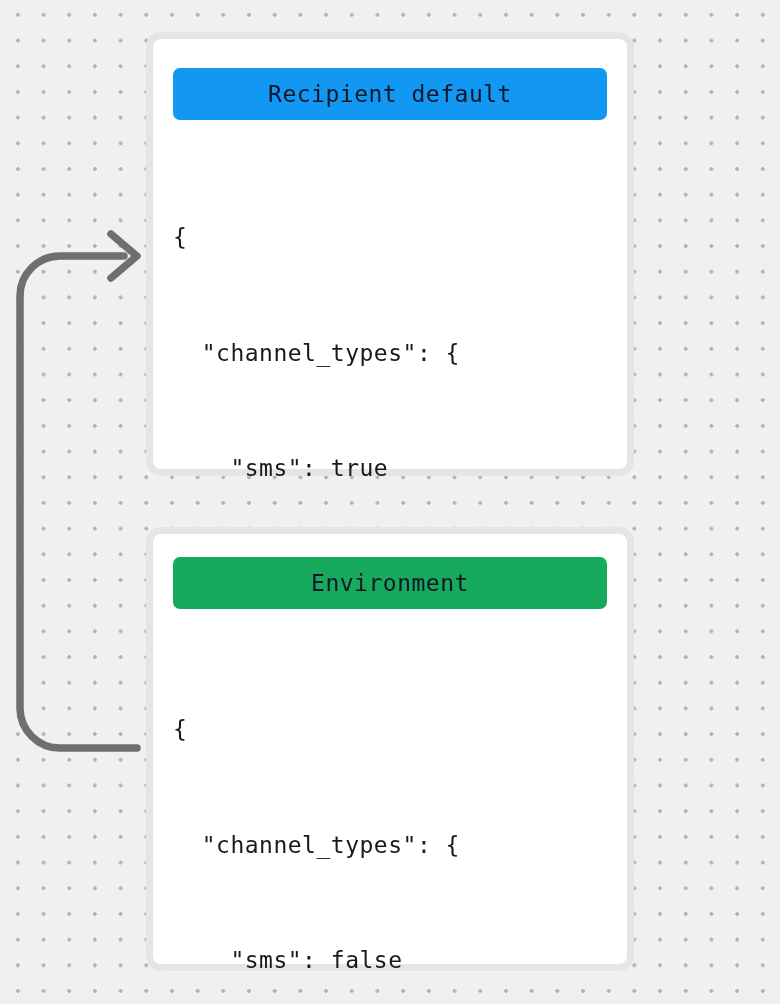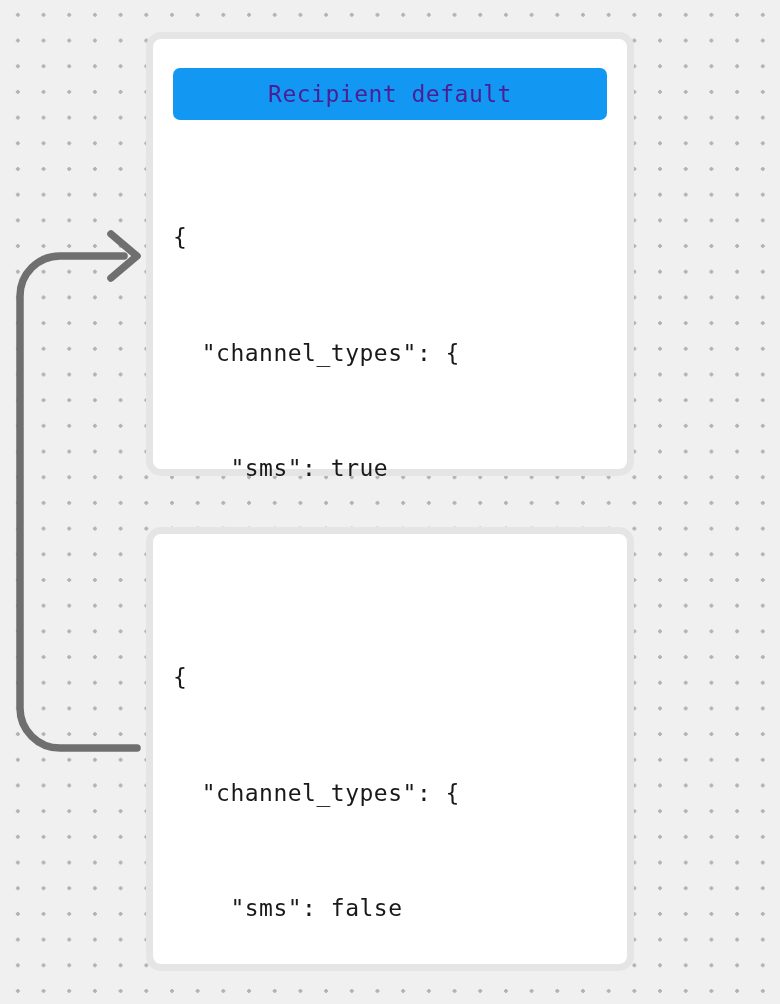--- a/index.html
+++ b/index.html
@@ -36,21 +36,21 @@
     padding-right: 20px;
   }
   .card-a { top: 32px;  padding-top: 29px; }
   .card-b { top: 527px; padding-top: 23px; }
   .card-header {
     height: 52px;
     border-radius: 7px;
     display: flex;
     align-items: center;
     justify-content: center;
-    color: #4c1d95;
+    color: #0f172a;
     font-size: 23px;
     letter-spacing: 0.5px;
     font-weight: 500;
   }
   .code {
     margin-top: 21px;
     font-size: 23px;
     letter-spacing: 0.5px;
     line-height: 38.5px;
     color: #19191b;
@@ -83,20 +83,23 @@
     <div class="code-line">    "sms": true</div>
     <div class="code-line">  },</div>
     <div class="code-line em">  "categories": {</div>
     <div class="code-line em">    "collaboration": true</div>
     <div class="code-line em">  }</div>
     
   </div>
 </div>
 
 <div class="card card-b">
+  <div class="card-header" style="background-color: rgb(23, 170, 92);">
+    <span>Environment</span>
+  </div>
   <div class="code">
     <div class="code-line">{</div>
     <div class="code-line">  "channel_types": {</div>
     <div class="code-line">    "sms": false</div>
     
     
     
     
     
   </div>

